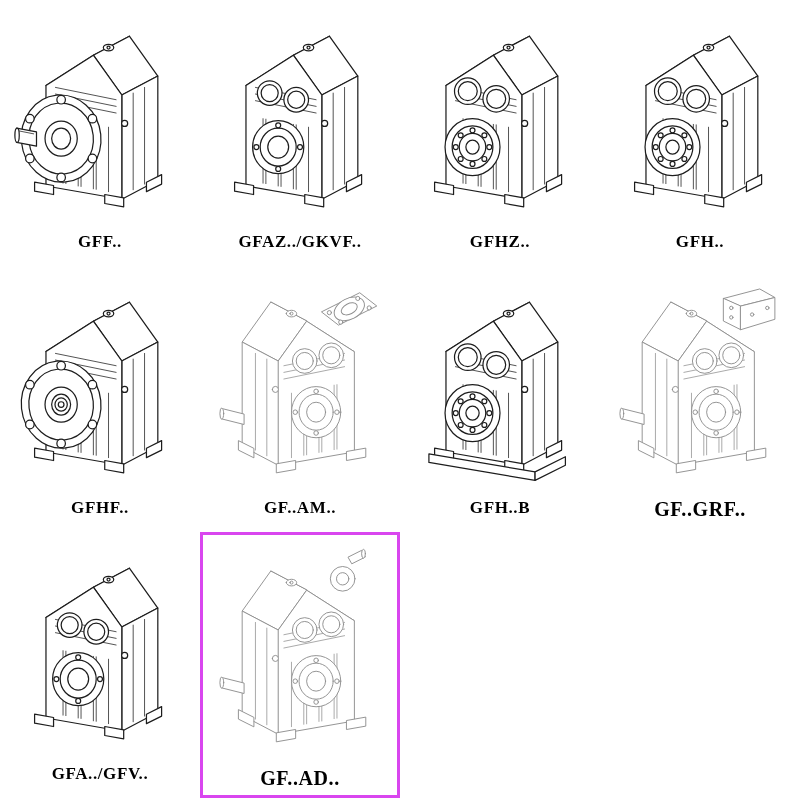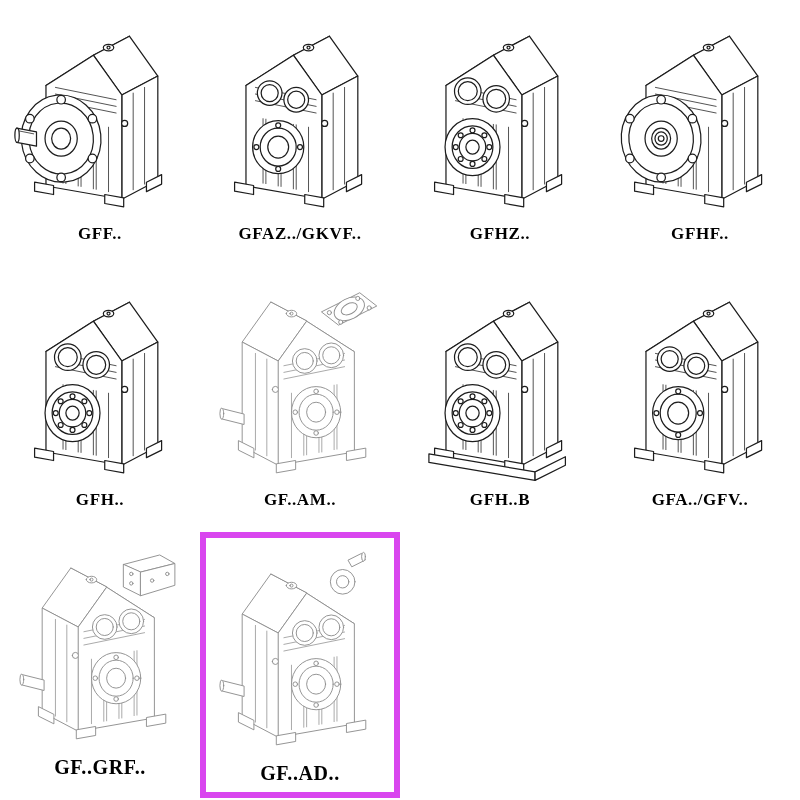--- a/index.html
+++ b/index.html
@@ -1,22 +1,22 @@
 <!DOCTYPE html>
 <html style="--line-dark: #1d1d1d; --line-light: #8f8f8f;"><head>
 <meta charset="utf-8">
 <style>
   *{margin:0;padding:0;box-sizing:border-box}
   html,body{width:800px;height:800px;background:#fff;font-family:"Liberation Serif",serif;overflow:hidden}
   .grid{display:grid;grid-template-columns:repeat(4,200px);grid-template-rows:repeat(3,266px);width:800px;height:800px}
   .cell{display:flex;flex-direction:column;align-items:center;padding-top:4px}
-  .cell.bordered{border:6px solid #d946ef}
+  .cell.bordered{border:3px solid #d946ef}
   .art{width:192px;height:218px}
   .art svg{width:100%;height:100%;display:block}
-  .label{font-weight:bold;font-size:17px;letter-spacing:.6px;color:#000;margin-top:2px;white-space:nowrap}
+  .label{font-weight:bold;font-size:17px;letter-spacing:.6px;color:#000;margin-top:10px;white-space:nowrap}
   .label.lg{font-size:20px}
   svg.art-dark{stroke:var(--line-dark,#1d1d1d);stroke-width:1.3;stroke-linejoin:round;stroke-linecap:round}
   svg.art-light{stroke:var(--line-light,#8f8f8f);stroke-width:1;stroke-linejoin:round;stroke-linecap:round}
 </style>
 </head>
 <body>
 
 <svg width="0" height="0" style="position:absolute" aria-hidden="true">
 <defs>
   <g id="g-body">
@@ -221,33 +221,33 @@
       <svg class="art-dark" viewBox="0 0 190 230">
           <use href="#v-bearing"></use>
         </svg>
     </div>
     <figcaption class="label">GFHZ..</figcaption>
   </figure>
 
   <figure class="cell">
     <div class="art">
       <svg class="art-dark" viewBox="0 0 190 230">
+          <use href="#v-bearing"></use>
+        </svg>
+    </div>
+    <figcaption class="label">GFH..</figcaption>
+  </figure>
+
+  <figure class="cell">
+    <div class="art">
+      <svg class="art-dark" viewBox="0 0 190 230">
           <use href="#v-flange"></use>
         </svg>
     </div>
     <figcaption class="label">GFHF..</figcaption>
-  </figure>
-
-  <figure class="cell">
-    <div class="art">
-      <svg class="art-dark" viewBox="0 0 190 230">
-          <use href="#v-bearing"></use>
-        </svg>
-    </div>
-    <figcaption class="label">GFH..</figcaption>
   </figure>
 
   <figure class="cell">
     <div class="art">
       <svg class="art-light" viewBox="0 0 190 230">
           <use href="#v-am"></use>
         </svg>
     </div>
     <figcaption class="label">GF..AM..</figcaption>
   </figure>
@@ -258,36 +258,36 @@
           <use href="#v-bearing-base"></use>
         </svg>
     </div>
     <figcaption class="label">GFH..B</figcaption>
   </figure>
 
 
 
   <figure class="cell">
     <div class="art">
-      <svg class="art-dark" viewBox="0 0 190 230">
-          <use href="#v-hollow"></use>
-        </svg>
-    </div>
-    <figcaption class="label">GFA../GFV..</figcaption>
-  </figure>
-
-  <figure class="cell">
-    <div class="art">
       <svg class="art-light" viewBox="0 0 190 230">
           <use href="#v-grf"></use>
         </svg>
     </div>
     <figcaption class="label lg">GF..GRF..</figcaption>
   </figure>
 
+  <figure class="cell">
+    <div class="art">
+      <svg class="art-dark" viewBox="0 0 190 230">
+          <use href="#v-hollow"></use>
+        </svg>
+    </div>
+    <figcaption class="label">GFA../GFV..</figcaption>
+  </figure>
+
   <figure class="cell bordered">
     <div class="art">
       <svg class="art-light" viewBox="0 0 190 230">
           <use href="#v-ad"></use>
         </svg>
     </div>
     <figcaption class="label lg">GF..AD..</figcaption>
   </figure>
 
 </div>

